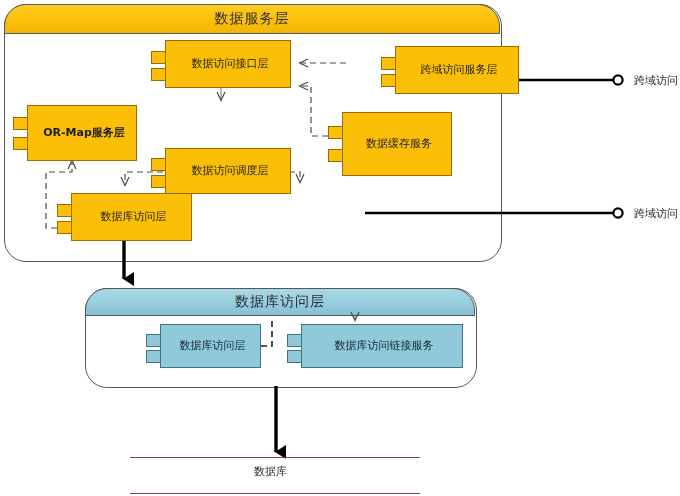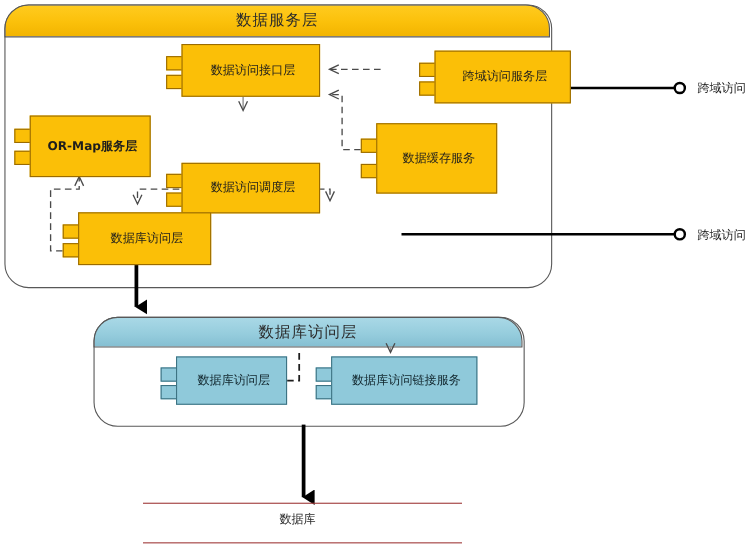--- a/index.html
+++ b/index.html
@@ -167,21 +167,21 @@
     <div class="body">数据库访问层</div>
   </div>
 
 
   <div class="comp blue" style="left:146px;top:324px;width:115px;height:44px;">
     <div class="tab t1"></div>
     <div class="tab t2"></div>
     <div class="body">数据库访问层</div>
   </div>
 
-  <div class="comp blue" style="left:287px;top:324px;width:147px;height:44px;">
+  <div class="comp blue" style="left:287px;top:324px;width:176px;height:44px;">
     <div class="tab t1"></div>
     <div class="tab t2"></div>
     <div class="body">数据库访问链接服务</div>
   </div>
 
   <div class="iflabel" style="left:634px;top:73px;">跨域访问</div>
   <div class="iflabel" style="left:634px;top:206px;">跨域访问</div>
 
   <div class="dbline" style="left:130px;top:457px;width:290px;"></div>
   <div class="dblabel" style="left:254px;top:464px;">数据库</div>

